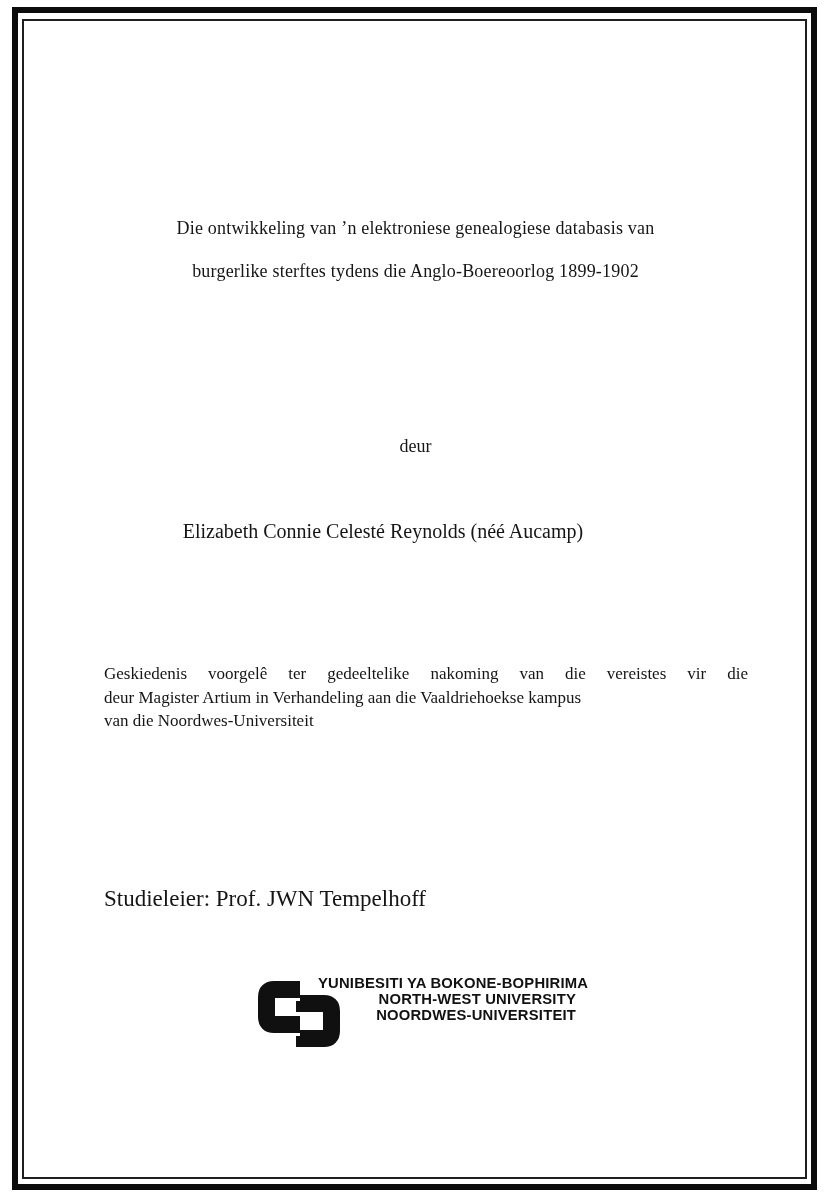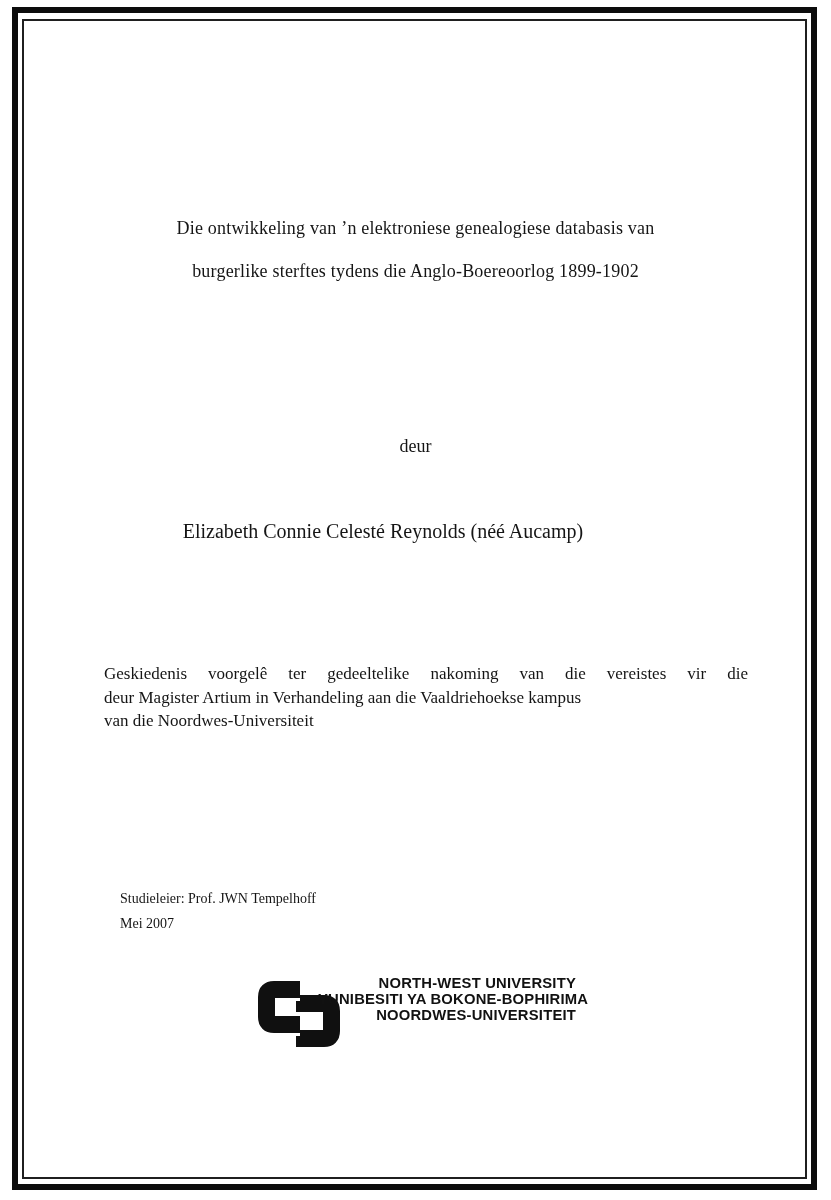--- a/index.html
+++ b/index.html
@@ -55,22 +55,22 @@
     font-size: 17px;
     line-height: 23.5px;
   }
   .submission .line-justified {
     text-align: justify;
     text-align-last: justify;
   }
   .italic { }
   .supervisor-block {
     position: absolute;
-    top: 886px; left: 120px;
-    font-size: 14px;
+    top: 886px; left: 104px;
+    font-size: 23px;
     line-height: 25px;
   }
   .logo {
     position: absolute;
     left: 256px; top: 975px;
     width: 322px; height: 78px;
   }
   .logo-mark {
     position: absolute;
     left: 0; top: 3px;
@@ -108,31 +108,30 @@
   <div class="author">Elizabeth Connie Celesté Reynolds (néé Aucamp)</div>
 
   <div class="submission">
     <div class="line-justified">Geskiedenis voorgelê ter gedeeltelike nakoming van die vereistes vir die</div>
     <div><span>deur </span><span class="italic">Magister Artium</span><span> in Verhandeling aan die Vaaldriehoekse kampus</span></div>
     <div>van die Noordwes-Universiteit</div>
   </div>
 
   <div class="supervisor-block">
     <div>Studieleier: Prof. JWN Tempelhoff</div>
-    <div>Mei 2007</div>
   </div>
 
   <div class="logo">
     <svg class="logo-mark" width="86" height="72" viewBox="0 0 86 72" aria-hidden="true">
 
       <path d="M 40 25.5 H 68 Q 75.5 25.5 75.5 33 V 53 Q 75.5 60.5 68 60.5 H 40" fill="none" stroke="#101010" stroke-width="17"></path>
 
       <path d="M 44 11.5 H 18 Q 10.5 11.5 10.5 19 V 39 Q 10.5 46.5 18 46.5 H 44" fill="none" stroke="#ffffff" stroke-width="23"></path>
       <path d="M 44 11.5 H 18 Q 10.5 11.5 10.5 19 V 39 Q 10.5 46.5 18 46.5 H 44" fill="none" stroke="#101010" stroke-width="17"></path>
     </svg>
     <div class="logo-text">
+      <div>YUNIBESITI YA BOKONE-BOPHIRIMA</div>
       <div>NORTH-WEST UNIVERSITY</div>
-      <div>YUNIBESITI YA BOKONE-BOPHIRIMA</div>
       <div>NOORDWES-UNIVERSITEIT</div>
     </div>
   </div>
 
 </div>
 
 </body></html>

